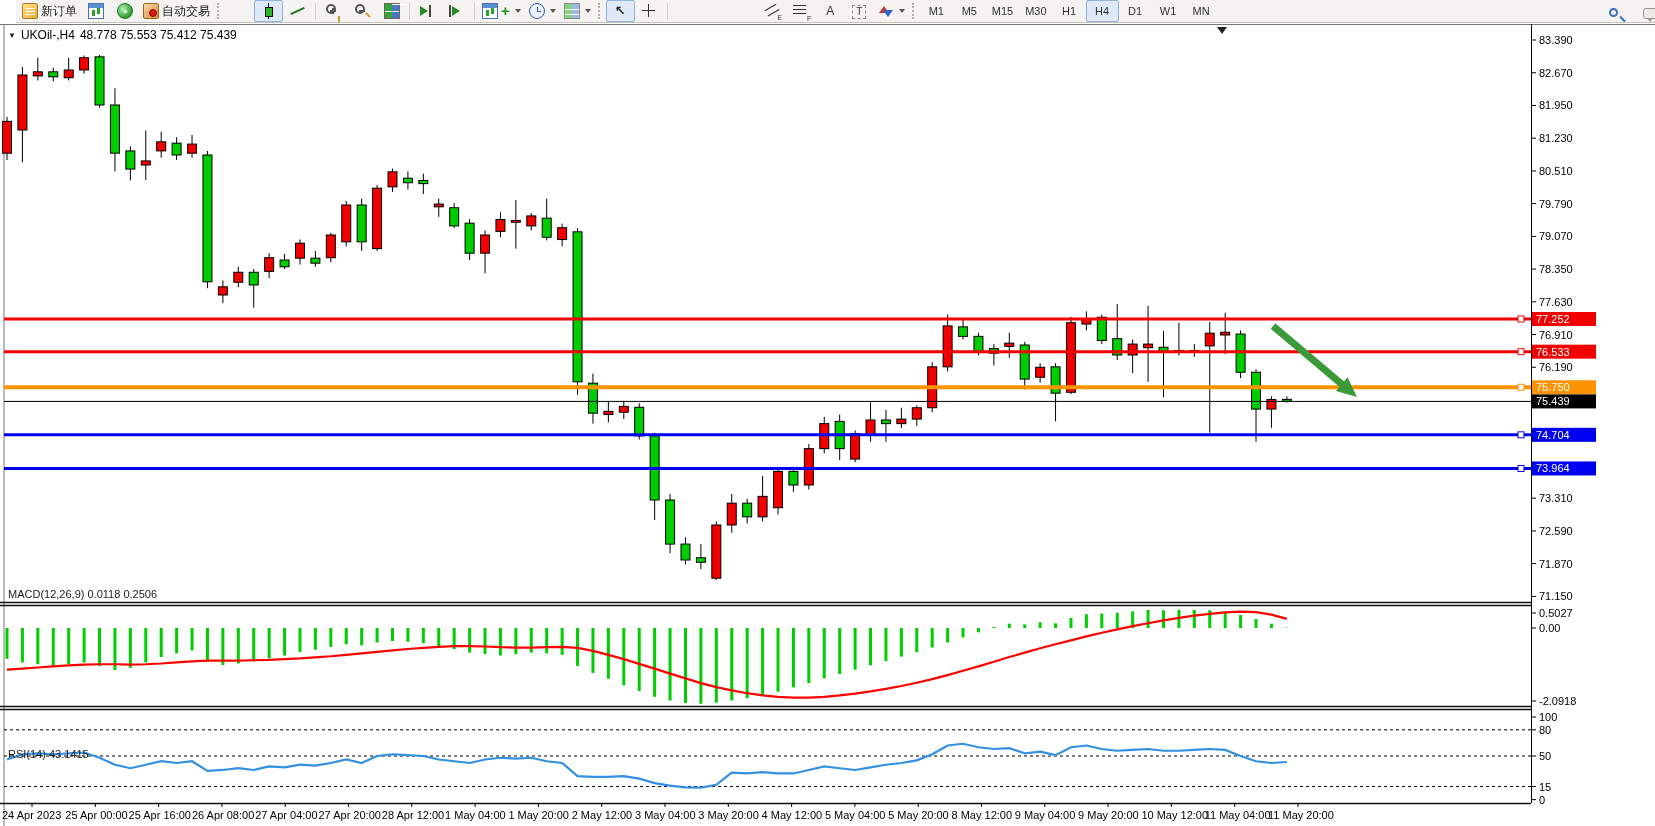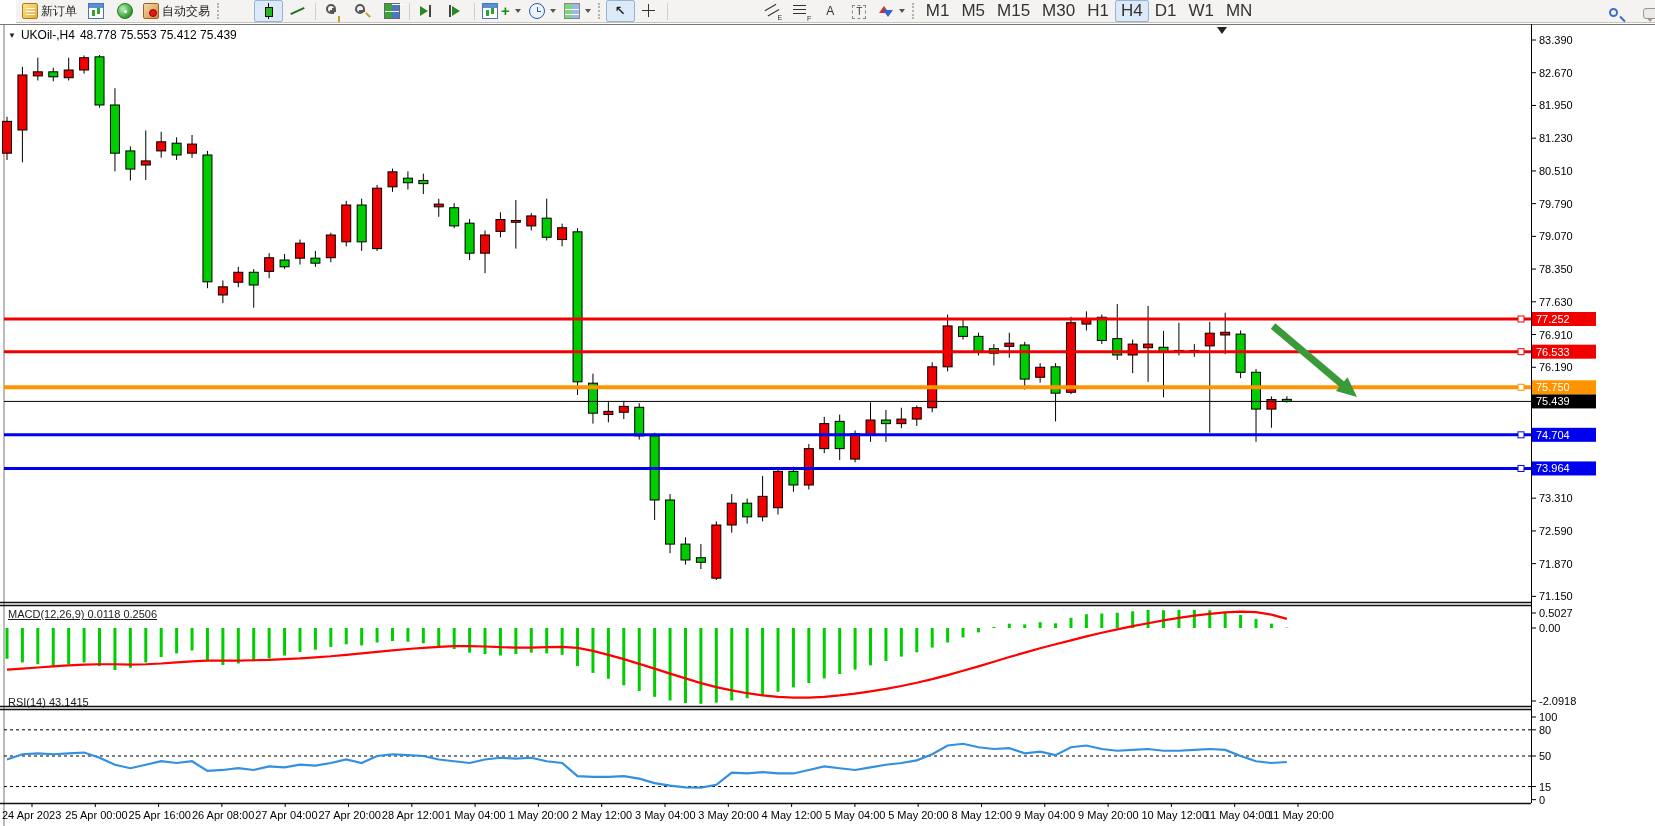--- a/index.html
+++ b/index.html
@@ -6,21 +6,21 @@
   #app{position:relative;width:1655px;height:826px;background:#fff;overflow:hidden;}
   
   #toolbar{position:absolute;left:16px;top:0;width:1655px;height:23px;background:#f4f3f1;
            border-bottom:1px solid #c6c3ba;display:flex;align-items:center;padding:4px 2px;box-sizing:border-box;z-index:5;}
   .btn{height:20px;min-width:21px;display:flex;align-items:center;justify-content:center;gap:3px;
        border:1px solid transparent;border-radius:2px;padding:0 3px;font-size:12px;color:#1c1c1c;cursor:default;}
   .btn.pressed{background:#dde9f7;border-color:#94b4d6;}
   .sep{width:1px;height:17px;background:#d2cfc6;margin:0 3px;}
   .grip{width:3px;height:16px;margin:0 3px;border-left:2px dotted #b5b2a8;}
   .dd{width:0;height:0;border-left:3px solid transparent;border-right:3px solid transparent;border-top:4px solid #555;margin-left:2px;}
-  .tf{font-size:17px;color:#333;padding:0 5px;}
+  .tf{font-size:11px;color:#333;padding:0 5px;}
   .i{width:16px;height:16px;position:relative;display:inline-block;box-sizing:border-box;}
   .ic-neworder{background:linear-gradient(135deg,#ffe588,#eaa93f);border:1px solid #a87c1e;border-radius:2px;}
   .ic-neworder::after{content:"";position:absolute;left:3px;top:4px;width:9px;height:1px;background:#fff;box-shadow:0 3px 0 #fff,0 6px 0 #fff;}
   .ic-chartwin{border:1px solid #4a76b8;background:#fff;}
   .ic-chartwin::before{content:"";position:absolute;left:0;top:0;right:0;height:4px;background:#5b8fd4;}
   .ic-chartwin::after{content:"";position:absolute;left:3px;bottom:2px;width:3px;height:6px;background:#2fa12f;box-shadow:5px -2px 0 #2fa12f;}
   .ic-signal{border-radius:50%;background:radial-gradient(circle at 35% 35%,#b8f0b8,#2f9b2f 70%);border:1px solid #1d7a1d;}
   .ic-signal::after{content:"";position:absolute;left:6px;top:6px;width:3px;height:3px;border-radius:50%;background:#fff;}
   .ic-autotrade{background:linear-gradient(135deg,#f5d9a8,#d98b3a);border:1px solid #9c6420;border-radius:2px;}
   .ic-autotrade::after{content:"";position:absolute;right:1px;bottom:1px;width:6px;height:6px;border-radius:50%;background:#e01818;border:1px solid #8d0c0c;}
@@ -193,24 +193,24 @@
       </div>
     </div>
   </div>
 
   <div id="chartwin">
     <div id="charttitle">
       <span class="tri">▼</span>
       <span>UKOil-,H4</span>
       <span>48.778 75.553 75.412 75.439</span>
     </div>
-    <div class="indlabel" id="macdlabel" style="top:584px;text-decoration:underline;">
+    <div class="indlabel" id="macdlabel" style="top:564px;">
       <span>MACD(12,26,9)</span>&nbsp;<span>0.0118</span>&nbsp;<span>0.2506</span>
     </div>
-    <div class="indlabel" id="rsilabel" style="top:672px;text-align:center;">
+    <div class="indlabel" id="rsilabel" style="top:724px;text-align:center;">
       <span>RSI(14)</span>&nbsp;<span>43.1415</span>
     </div>
     <svg id="chartsvg" width="1655" height="802">
         <rect x="0" y="0" width="1655" height="802" fill="#ffffff"></rect>
         <line x1="4" y1="0" x2="4" y2="802" stroke="#777" stroke-width="1"></line>
         <line x1="0" y1="0.5" x2="1655" y2="0.5" stroke="#777" stroke-width="1"></line>
         <line x1="0" y1="578.5" x2="1531" y2="578.5" stroke="#111" stroke-width="1.4"></line>
         <line x1="0" y1="581.5" x2="1531" y2="581.5" stroke="#111" stroke-width="1.4"></line>
         <line x1="0" y1="682.5" x2="1531" y2="682.5" stroke="#111" stroke-width="1.4"></line>
         <line x1="0" y1="685.5" x2="1531" y2="685.5" stroke="#111" stroke-width="1.4"></line>

